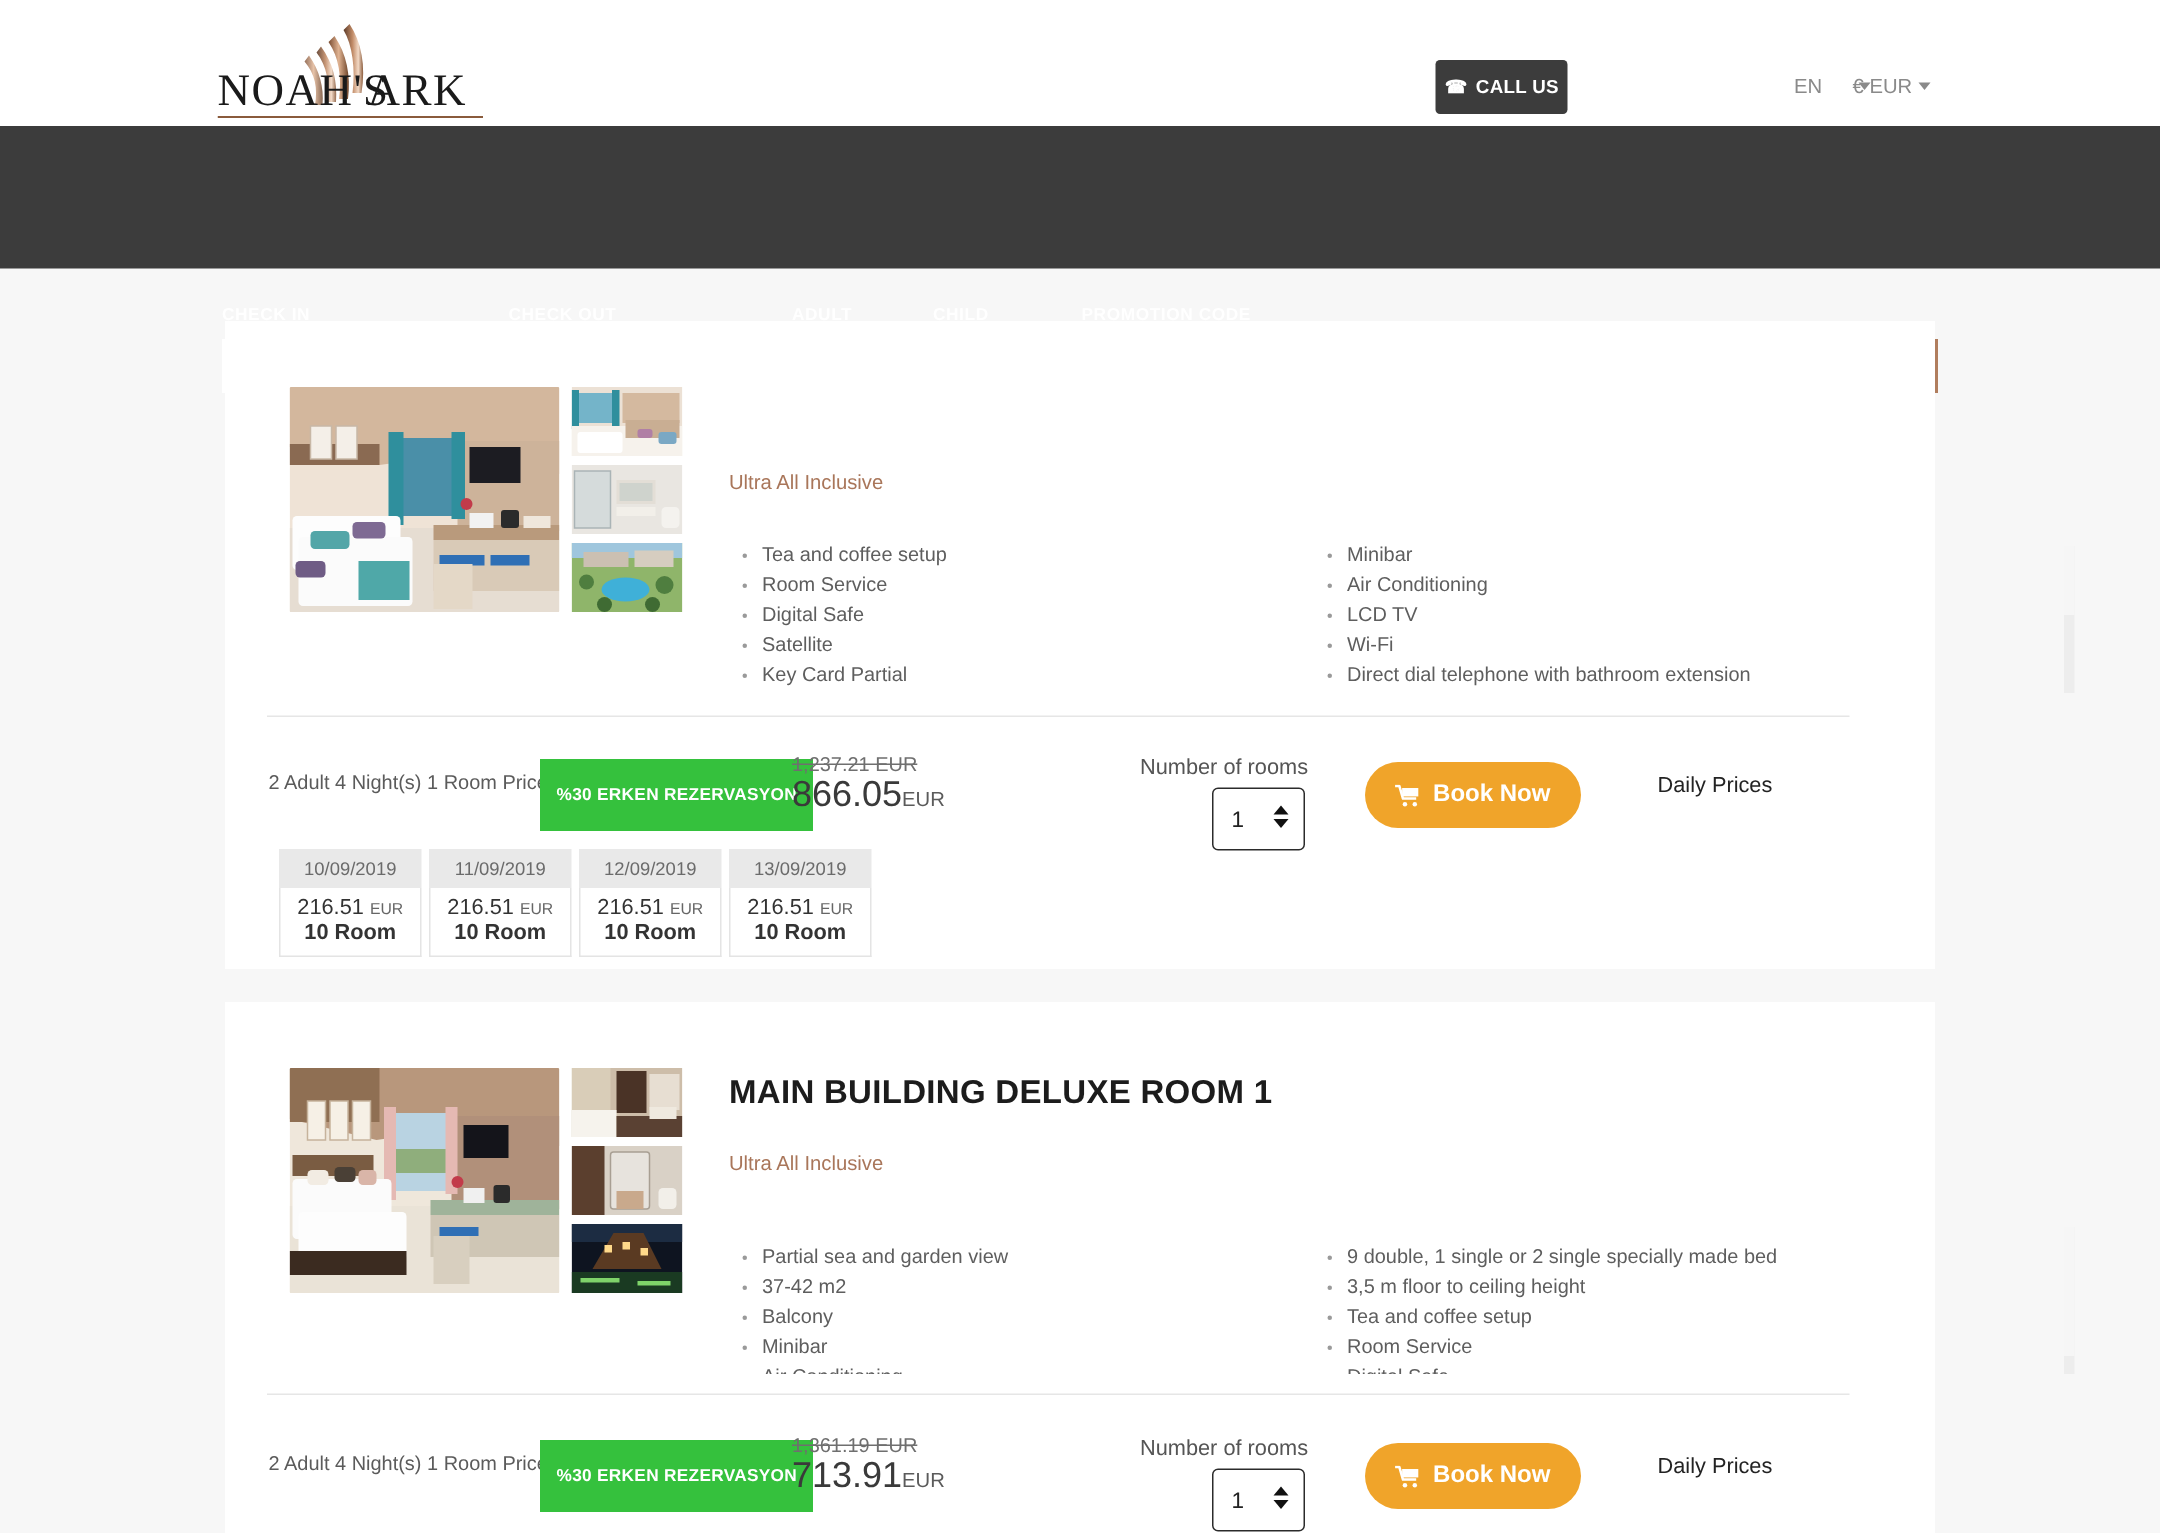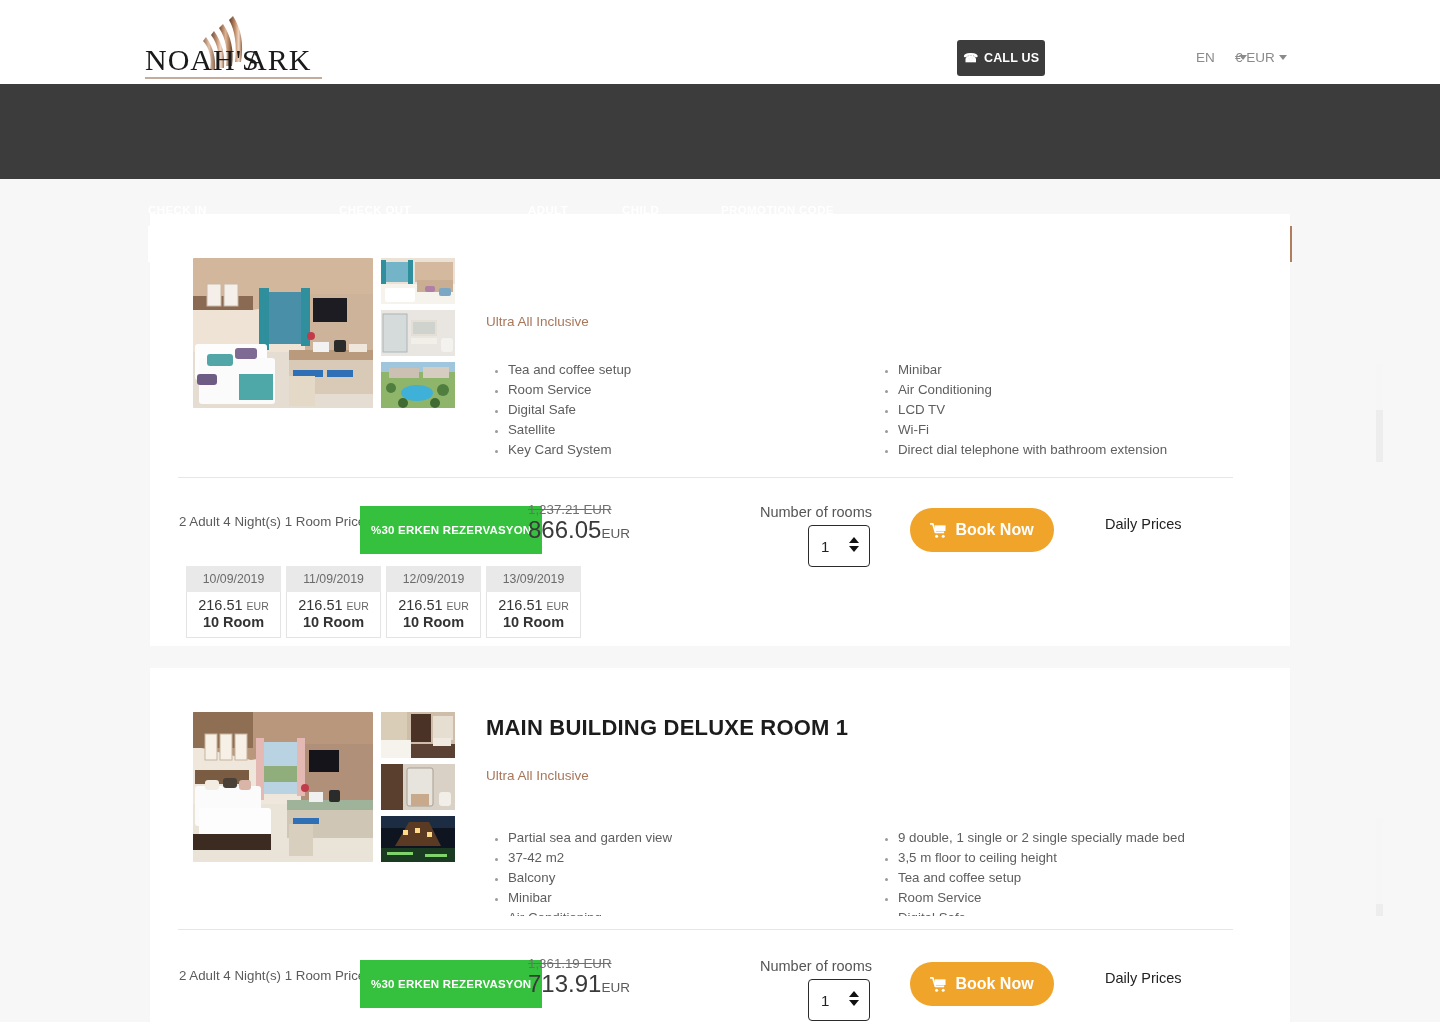--- a/index.html
+++ b/index.html
@@ -423,21 +423,21 @@
 
     <div class="board-type">Ultra All Inclusive</div>
 
     <div class="amen-box">
       <div class="amen-scroller" style="margin-top:-14px">
         <ul class="amen-col" id="a0l">
             <li>Tea and coffee setup</li>
             <li>Room Service</li>
             <li>Digital Safe</li>
             <li>Satellite</li>
-            <li>Key Card System</li>
+            <li>Key Card Partial</li>
           </ul>
         <ul class="amen-col right" id="a0r">
             <li>Minibar</li>
             <li>Air Conditioning</li>
             <li>LCD TV</li>
             <li>Wi-Fi</li>
             <li>Direct dial telephone with bathroom extension</li>
           </ul>
       </div>
       <div class="scroll-track">

